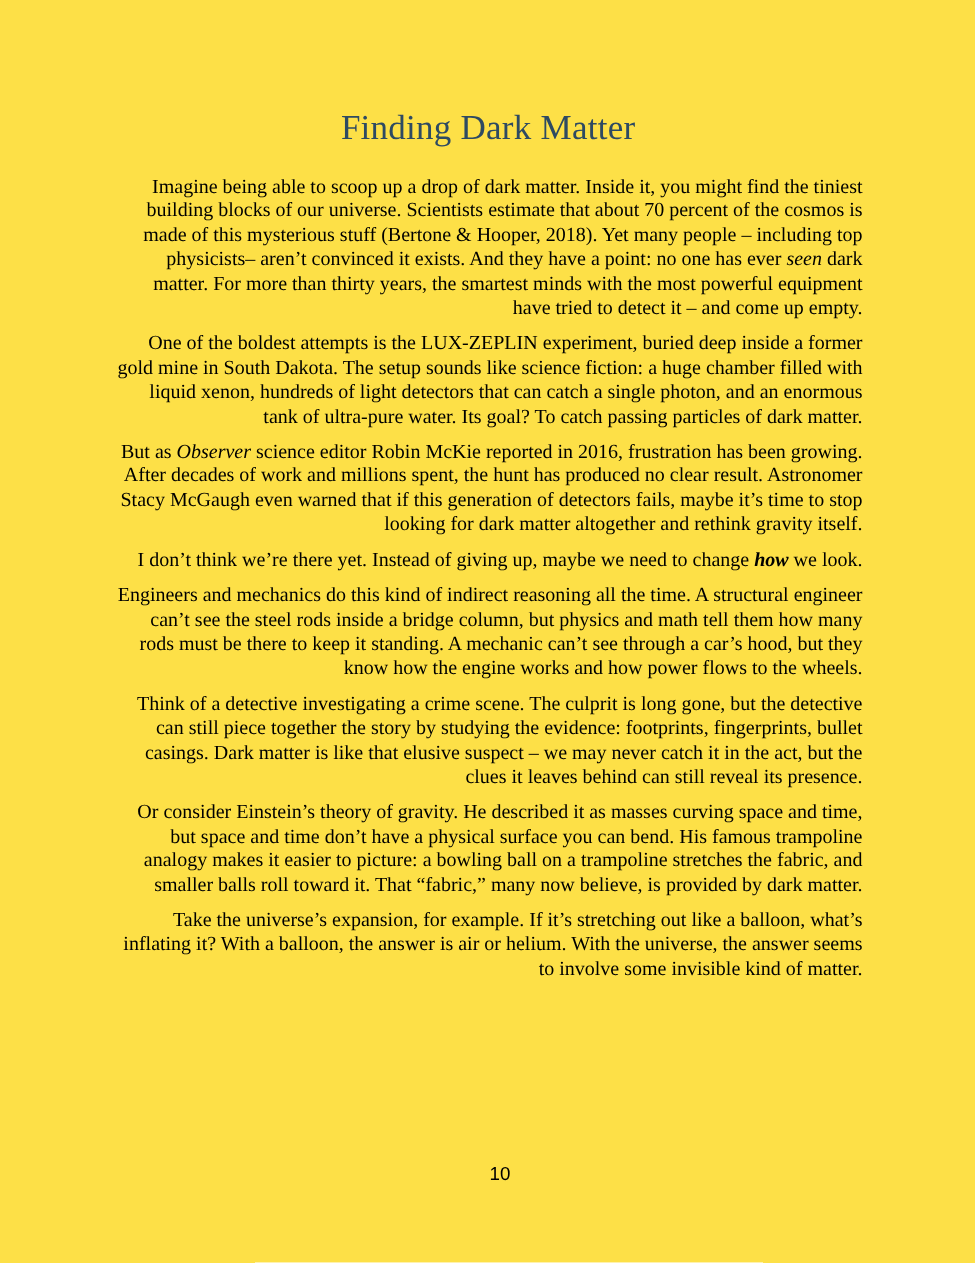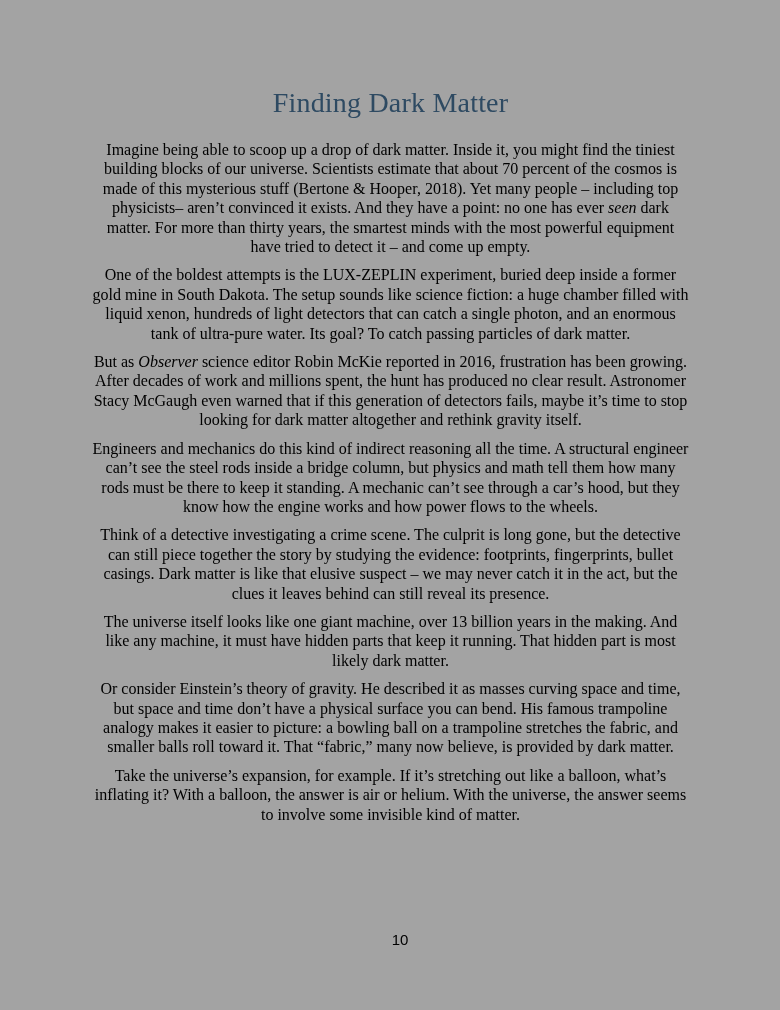--- a/index.html
+++ b/index.html
@@ -7,38 +7,38 @@
   body {
     width: 780px;
     height: 1010px;
     overflow: hidden;
     font-family: "Liberation Serif", serif;
     color: #000000;
   }
   .page {
     width: 780px;
     height: 1010px;
-    background: #a3a3a3;
+    background: #fde047;
     padding: 83px 90px 0 91px;
     position: relative;
   }
   .doc-title {
     text-align: center;
     font-family: "Liberation Serif", serif;
     font-size: 28px;
     font-weight: normal;
     line-height: 40px;
     margin-bottom: 17px;
     letter-spacing: 0.2px;
   }
   .paragraphs p.para {
     font-size: 16px;
     line-height: 19.4px;
     margin: 0 0 9px 0;
-    text-align: center;
+    text-align: right;
   }
   .paragraphs p.para:last-child { margin-bottom: 0; }
   .para span.italic { font-style: italic; }
   .para span.bold-italic { font-style: italic; font-weight: bold; }
   .footer {
     position: absolute;
     left: 0;
     bottom: 62px;
     width: 780px;
     text-align: center;
@@ -51,23 +51,23 @@
 </head>
 <body>
 
 <div class="page">
   <h1 class="doc-title" style="color: rgb(46, 74, 98);">Finding Dark Matter</h1>
 
   <div class="paragraphs">
       <p class="para"><span>Imagine being able to scoop up a drop of dark matter. Inside it, you might find the tiniest building blocks of our universe. Scientists estimate that about 70 percent of the cosmos is made of this mysterious stuff (Bertone &amp; Hooper, 2018). Yet many people – including top physicists– aren’t convinced it exists. And they have a point: no one has ever </span><span class="italic">seen</span><span> dark matter. For more than thirty years, the smartest minds with the most powerful equipment have tried to detect it – and come up empty.</span></p>
       <p class="para"><span>One of the boldest attempts is the LUX-ZEPLIN experiment, buried deep inside a former gold mine in South Dakota. The setup sounds like science fiction: a huge chamber filled with liquid xenon, hundreds of light detectors that can catch a single photon, and an enormous tank of ultra-pure water. Its goal? To catch passing particles of dark matter.</span></p>
       <p class="para"><span>But as </span><span class="italic">Observer</span><span> science editor Robin McKie reported in 2016, frustration has been growing. After decades of work and millions spent, the hunt has produced no clear result. Astronomer Stacy McGaugh even warned that if this generation of detectors fails, maybe it’s time to stop looking for dark matter altogether and rethink gravity itself.</span></p>
+      <p class="para"><span>I don’t think we’re there yet. Instead of giving up, maybe we need to change </span><span class="bold-italic">how</span><span> we look.</span></p>
       <p class="para"><span>Engineers and mechanics do this kind of indirect reasoning all the time. A structural engineer can’t see the steel rods inside a bridge column, but physics and math tell them how many rods must be there to keep it standing. A mechanic can’t see through a car’s hood, but they know how the engine works and how power flows to the wheels.</span></p>
       <p class="para"><span>Think of a detective investigating a crime scene. The culprit is long gone, but the detective can still piece together the story by studying the evidence: footprints, fingerprints, bullet casings. Dark matter is like that elusive suspect – we may never catch it in the act, but the clues it leaves behind can still reveal its presence.</span></p>
-      <p class="para"><span>The universe itself looks like one giant machine, over 13 billion years in the making. And like any machine, it must have hidden parts that keep it running. That hidden part is most likely dark matter.</span></p>
       <p class="para"><span>Or consider Einstein’s theory of gravity. He described it as masses curving space and time, but space and time don’t have a physical surface you can bend. His famous trampoline analogy makes it easier to picture: a bowling ball on a trampoline stretches the fabric, and smaller balls roll toward it. That “fabric,” many now believe, is provided by dark matter.</span></p>
       <p class="para"><span>Take the universe’s expansion, for example. If it’s stretching out like a balloon, what’s inflating it? With a balloon, the answer is air or helium. With the universe, the answer seems to involve some invisible kind of matter.</span></p>
     </div>
 
   <div class="footer">
     <span>10</span>
   </div>
 </div>
 
 </body></html>

